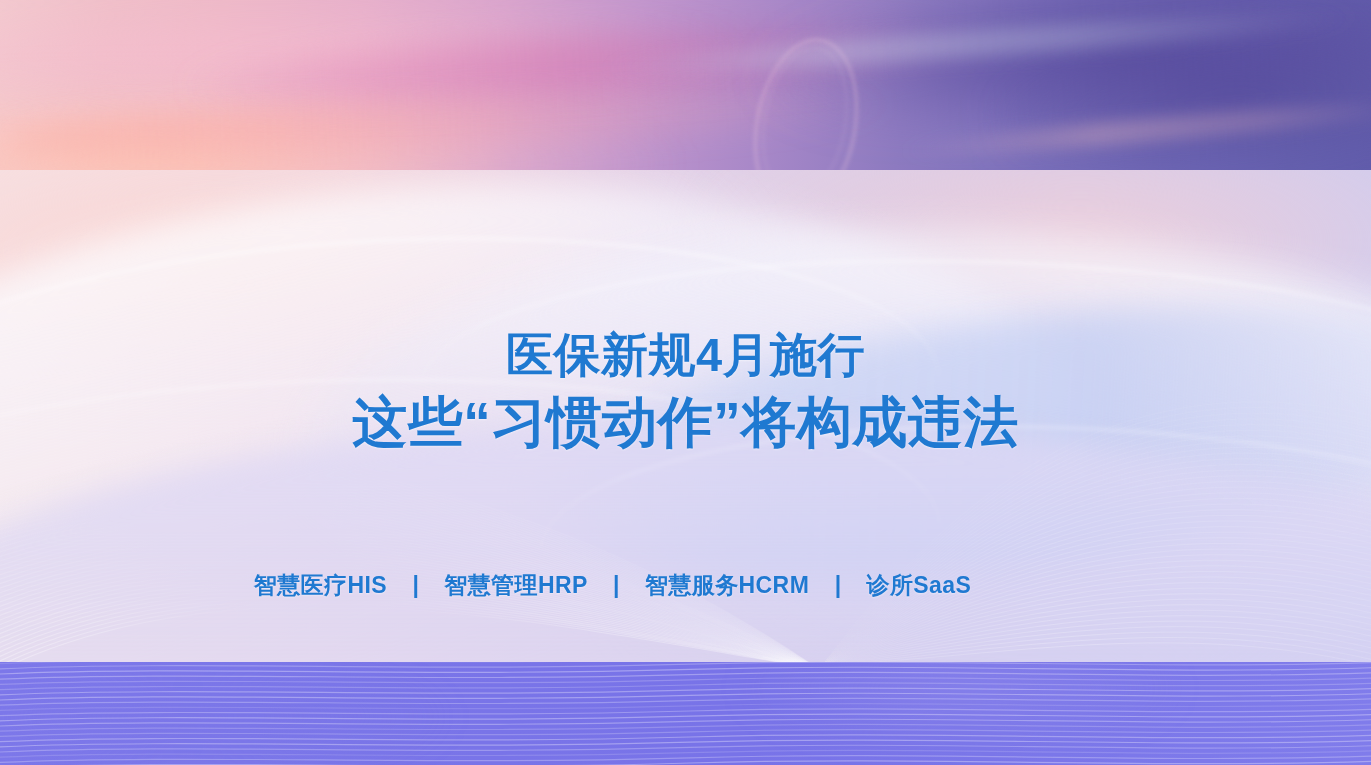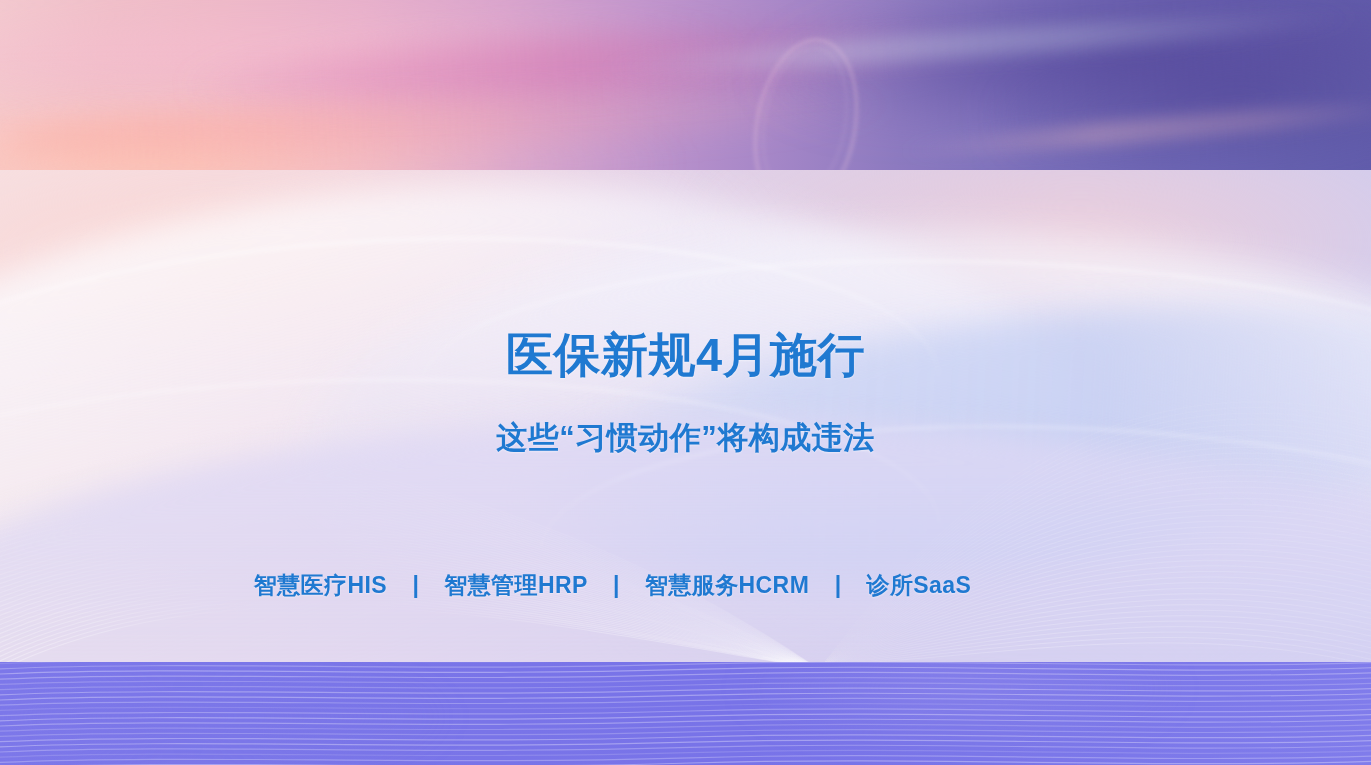--- a/index.html
+++ b/index.html
@@ -357,21 +357,21 @@
   .title-line {
     display: block;
     color: #1f79d1;
     font-weight: 700;
     letter-spacing: 0.5px;
     line-height: 1.32;
     text-shadow: 0 1px 2px rgba(255,255,255,0.45);
     white-space: nowrap;
   }
   .title-line-1 { font-size: 47px; }
-  .title-line-2 { font-size: 31px; margin-top: 32px; }
+  .title-line-2 { font-size: 55px; }
 
   .tagline {
     position: absolute;
     left: 0; top: 570px;
     width: 1225px;
     text-align: center;
     z-index: 40;
     white-space: nowrap;
   }
   .tag-item {

